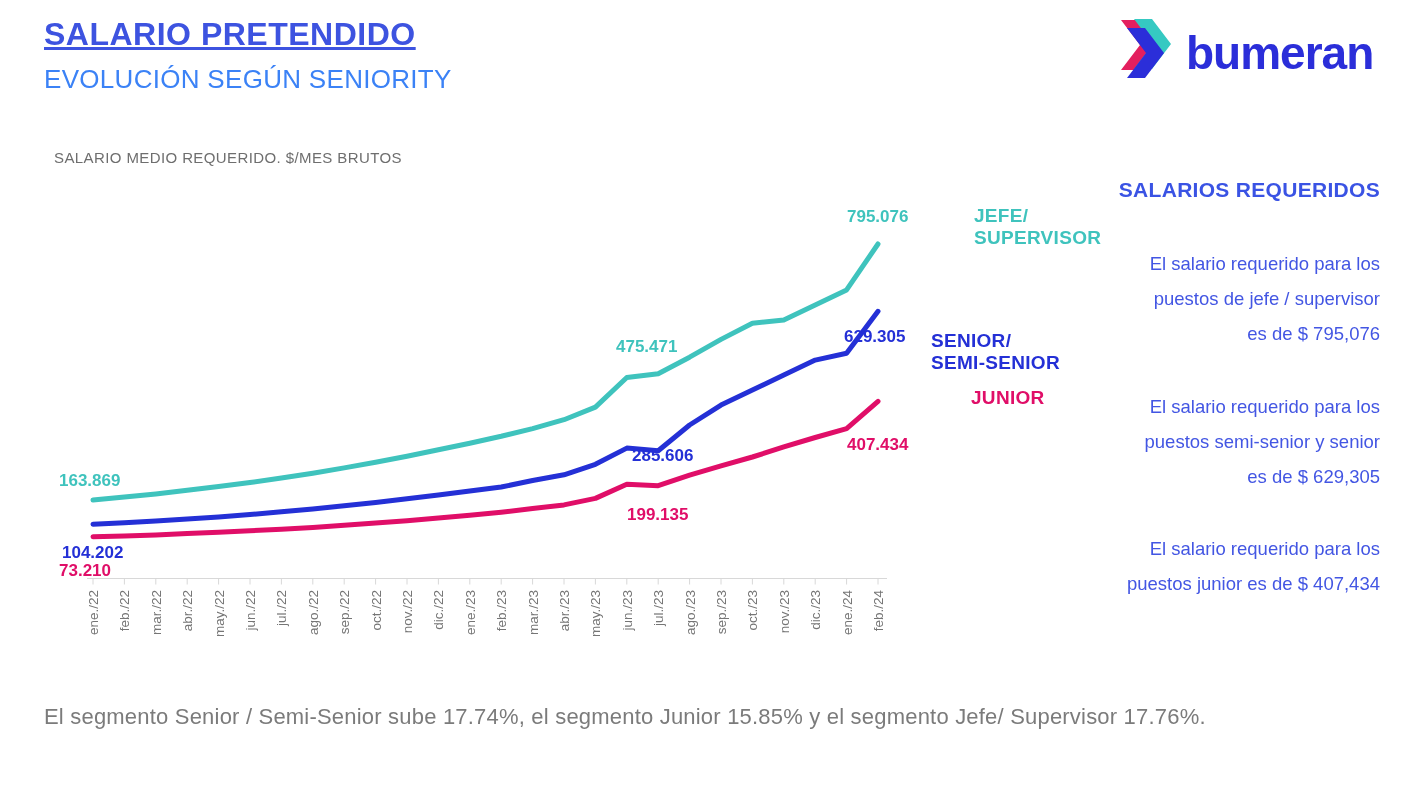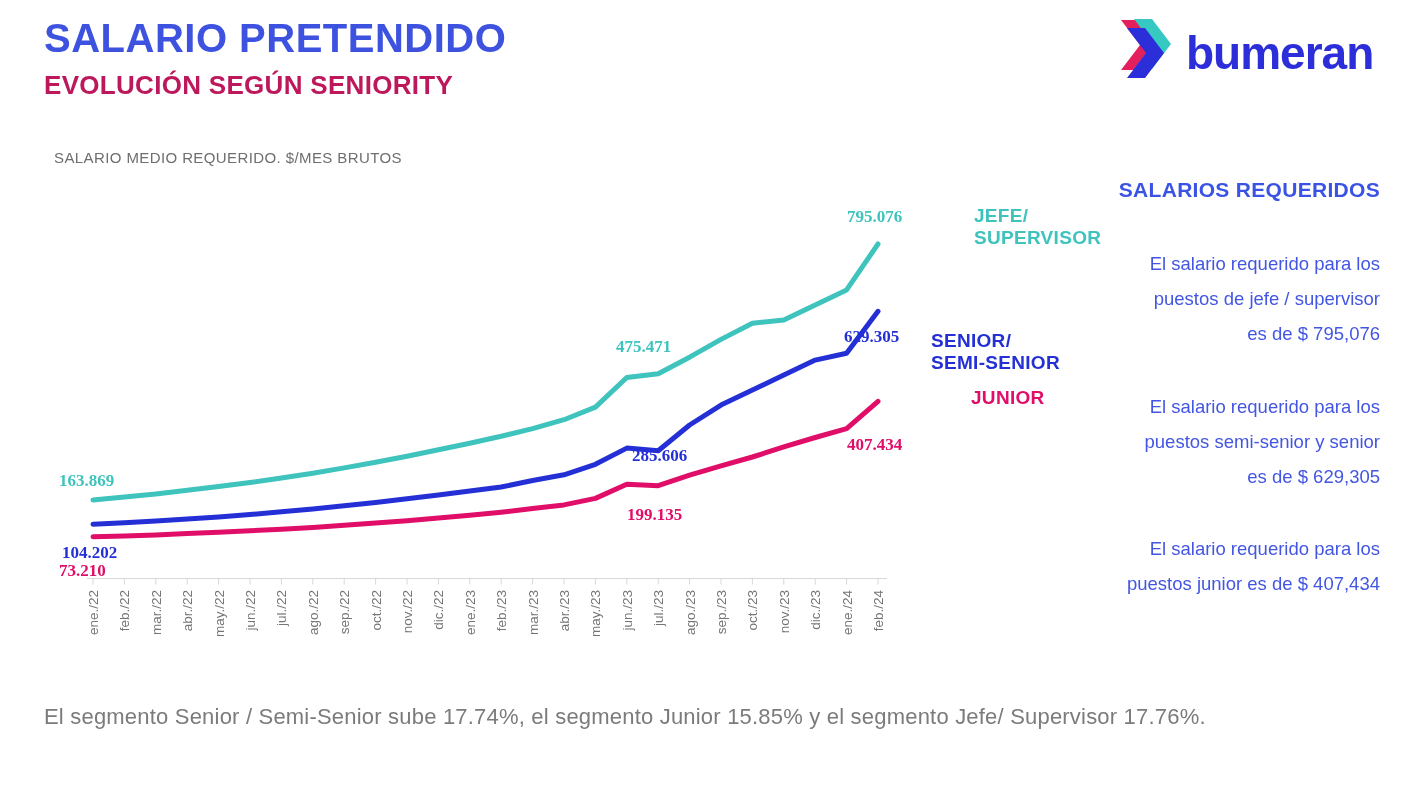--- a/index.html
+++ b/index.html
@@ -1,26 +1,26 @@
 <!DOCTYPE html>
 <html><head>
 <meta charset="utf-8">
 <style>
   html,body{margin:0;padding:0;background:#ffffff;}
   .screen{
     position:relative;width:1418px;height:792px;background:#ffffff;overflow:hidden;
     font-family:"Liberation Sans", sans-serif;
   }
   .abs{position:absolute;}
-  .page-title{left:44px;top:16px;font-size:40px;font-weight:800;letter-spacing:.5px;color:#3D53E0;}
-  .page-subtitle{left:44px;top:70px;font-size:26px;font-weight:700;letter-spacing:.3px;color:#be185d;}
+  .page-title{left:44px;top:16px;font-size:32px;font-weight:800;letter-spacing:.5px;color:#3D53E0;text-decoration:underline;}
+  .page-subtitle{left:44px;top:64px;font-size:26px;font-weight:400;letter-spacing:.3px;color:#3b82f6;}
   .chart-caption{left:54px;top:149px;font-size:15px;font-weight:500;letter-spacing:.4px;color:#6E6E6E;}
   .logo{left:1116px;top:16px;display:flex;align-items:center;}
   .logo-text{font-size:46px;font-weight:700;letter-spacing:-1px;color:#2B2ED9;margin-left:8px;line-height:64px;}
-  .value-label{font-size:17px;font-weight:700;white-space:nowrap;font-family:Liberation Serif, serif;}
+  .value-label{font-size:17px;font-weight:700;white-space:nowrap;}
   .c-teal{color:#3FC3BD;}
   .c-blue{color:#2430D6;margin-top:37px;}
   .c-pink{color:#E00E68;}
   .legend-item{font-size:19px;font-weight:800;line-height:22px;letter-spacing:.3px;white-space:nowrap;}
   .panel{left:1000px;top:178px;width:380px;text-align:right;}
   .panel-heading{font-size:21px;font-weight:800;letter-spacing:.3px;color:#3A53E4;margin:0 0 0 0;}
   .panel-par{color:#4356E3;font-size:18.5px;line-height:35px;font-weight:500;}
   .panel-par .ln{display:block;}
   .p1{margin-top:44px;}
   .p2{margin-top:38px;}

